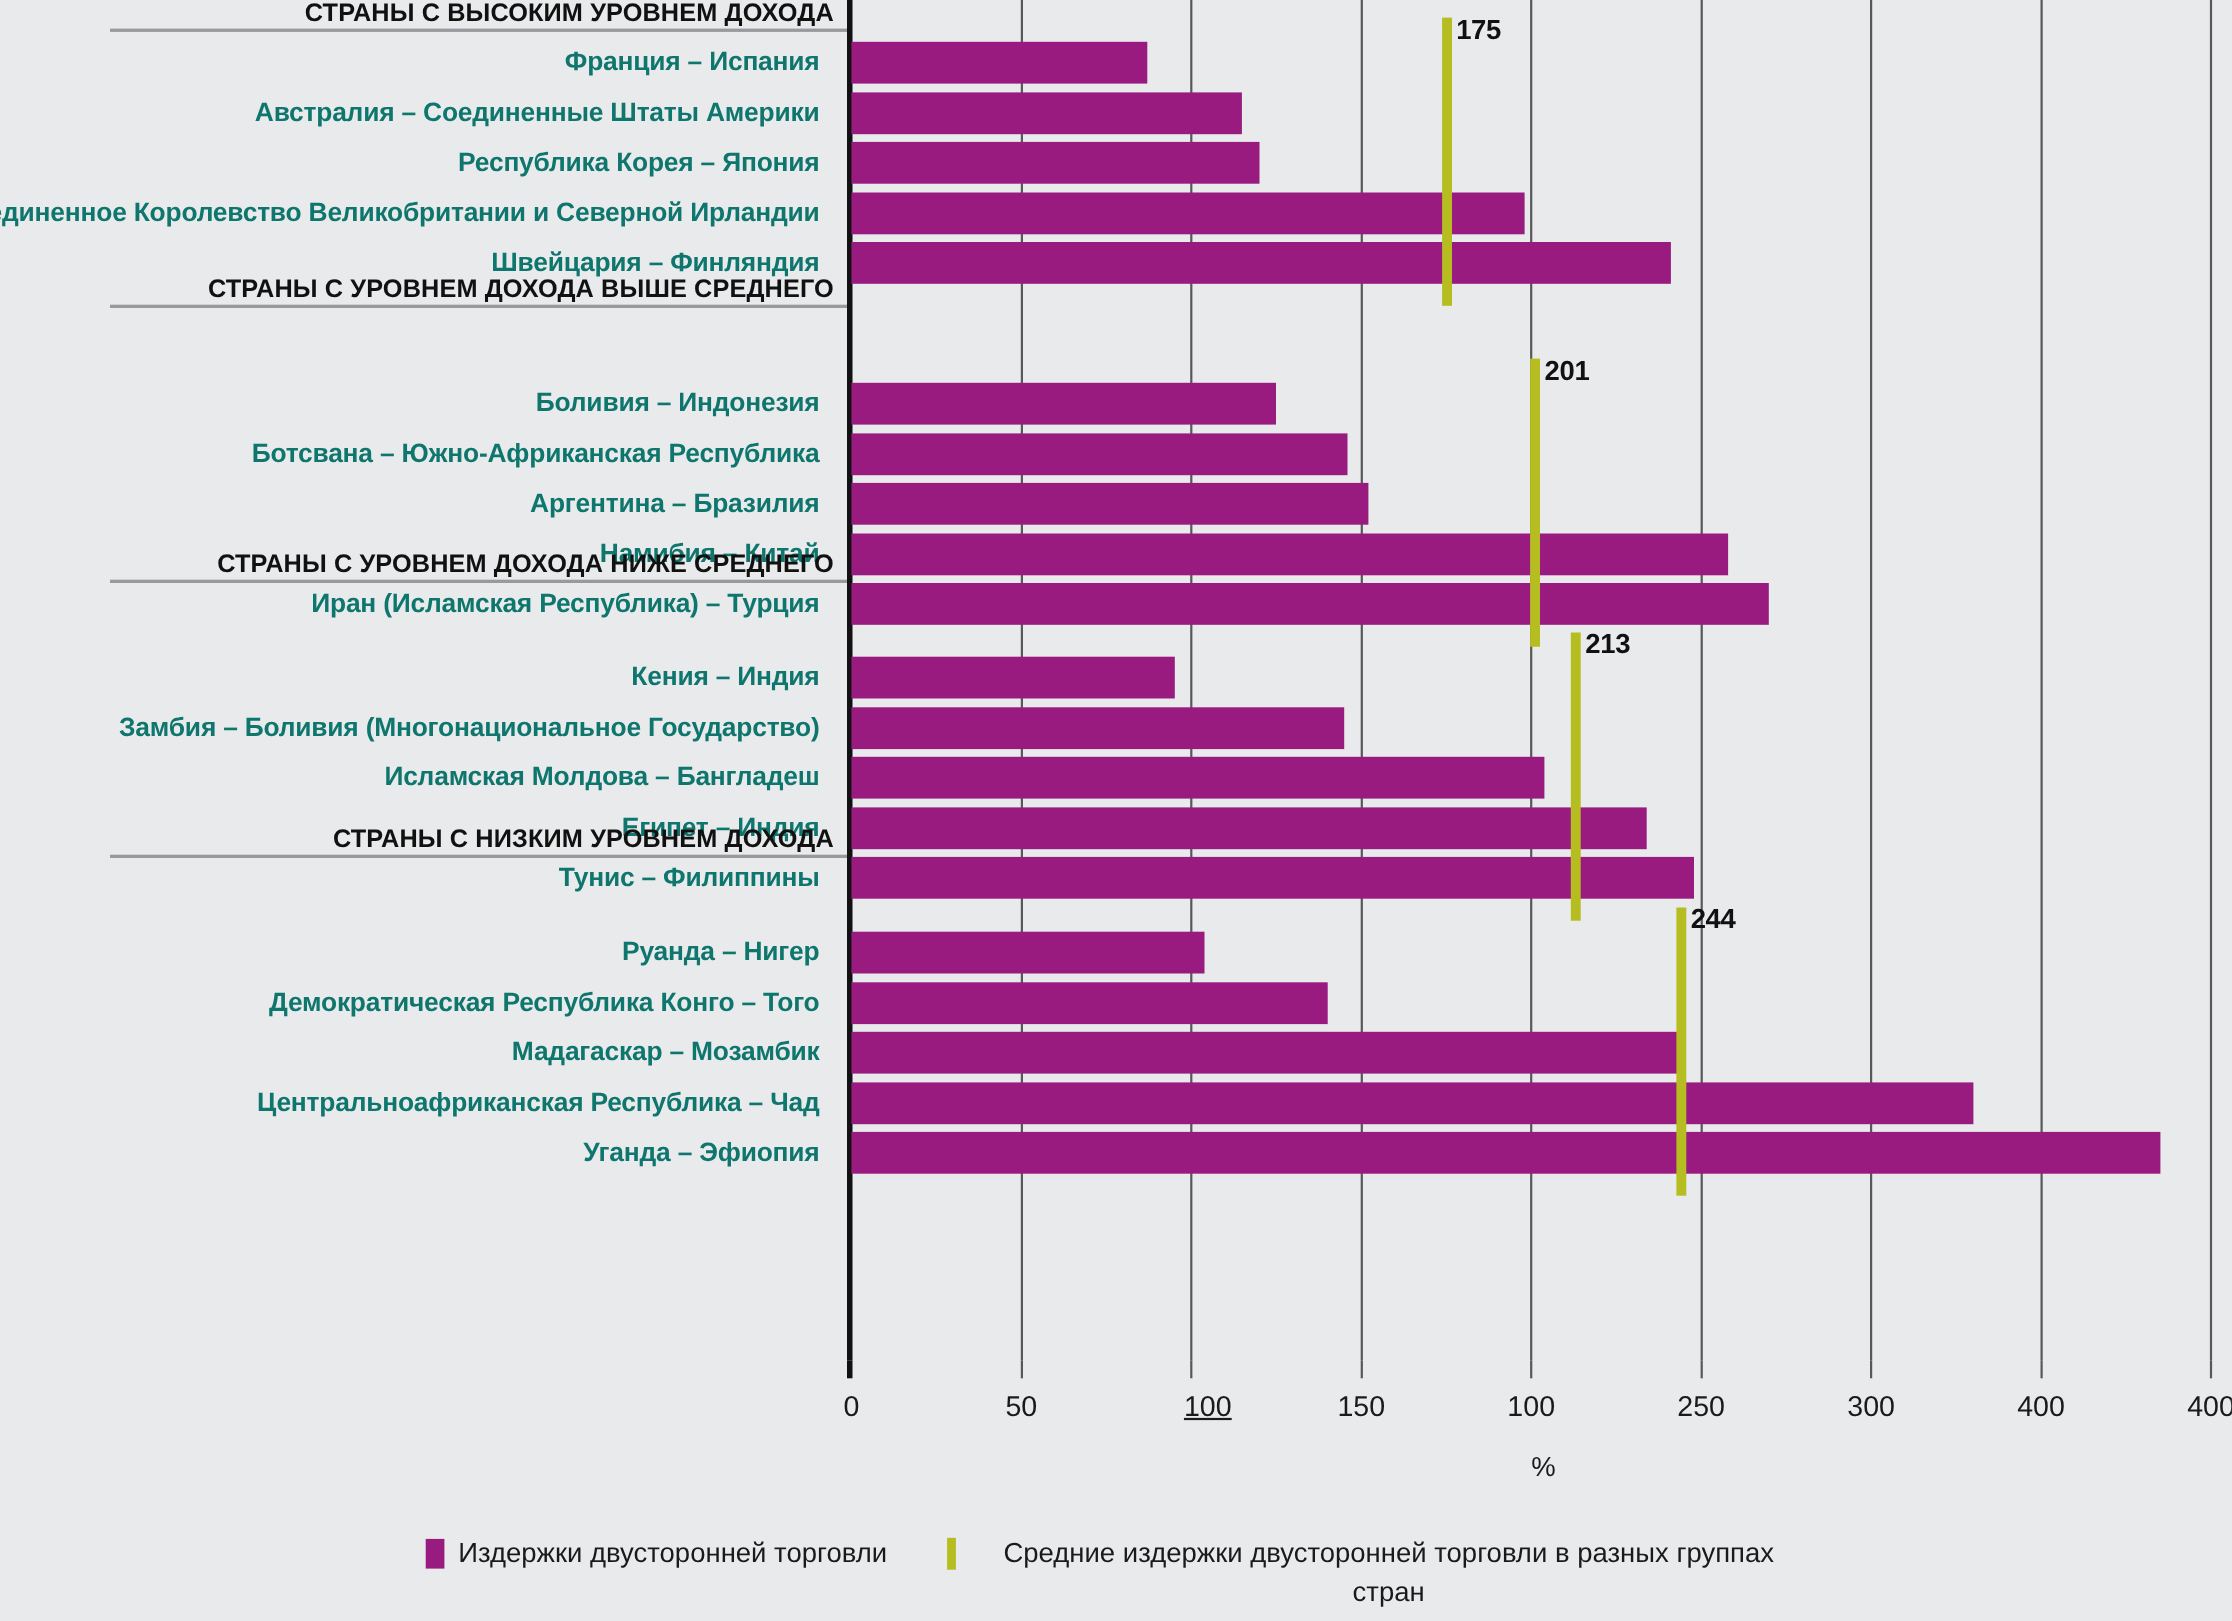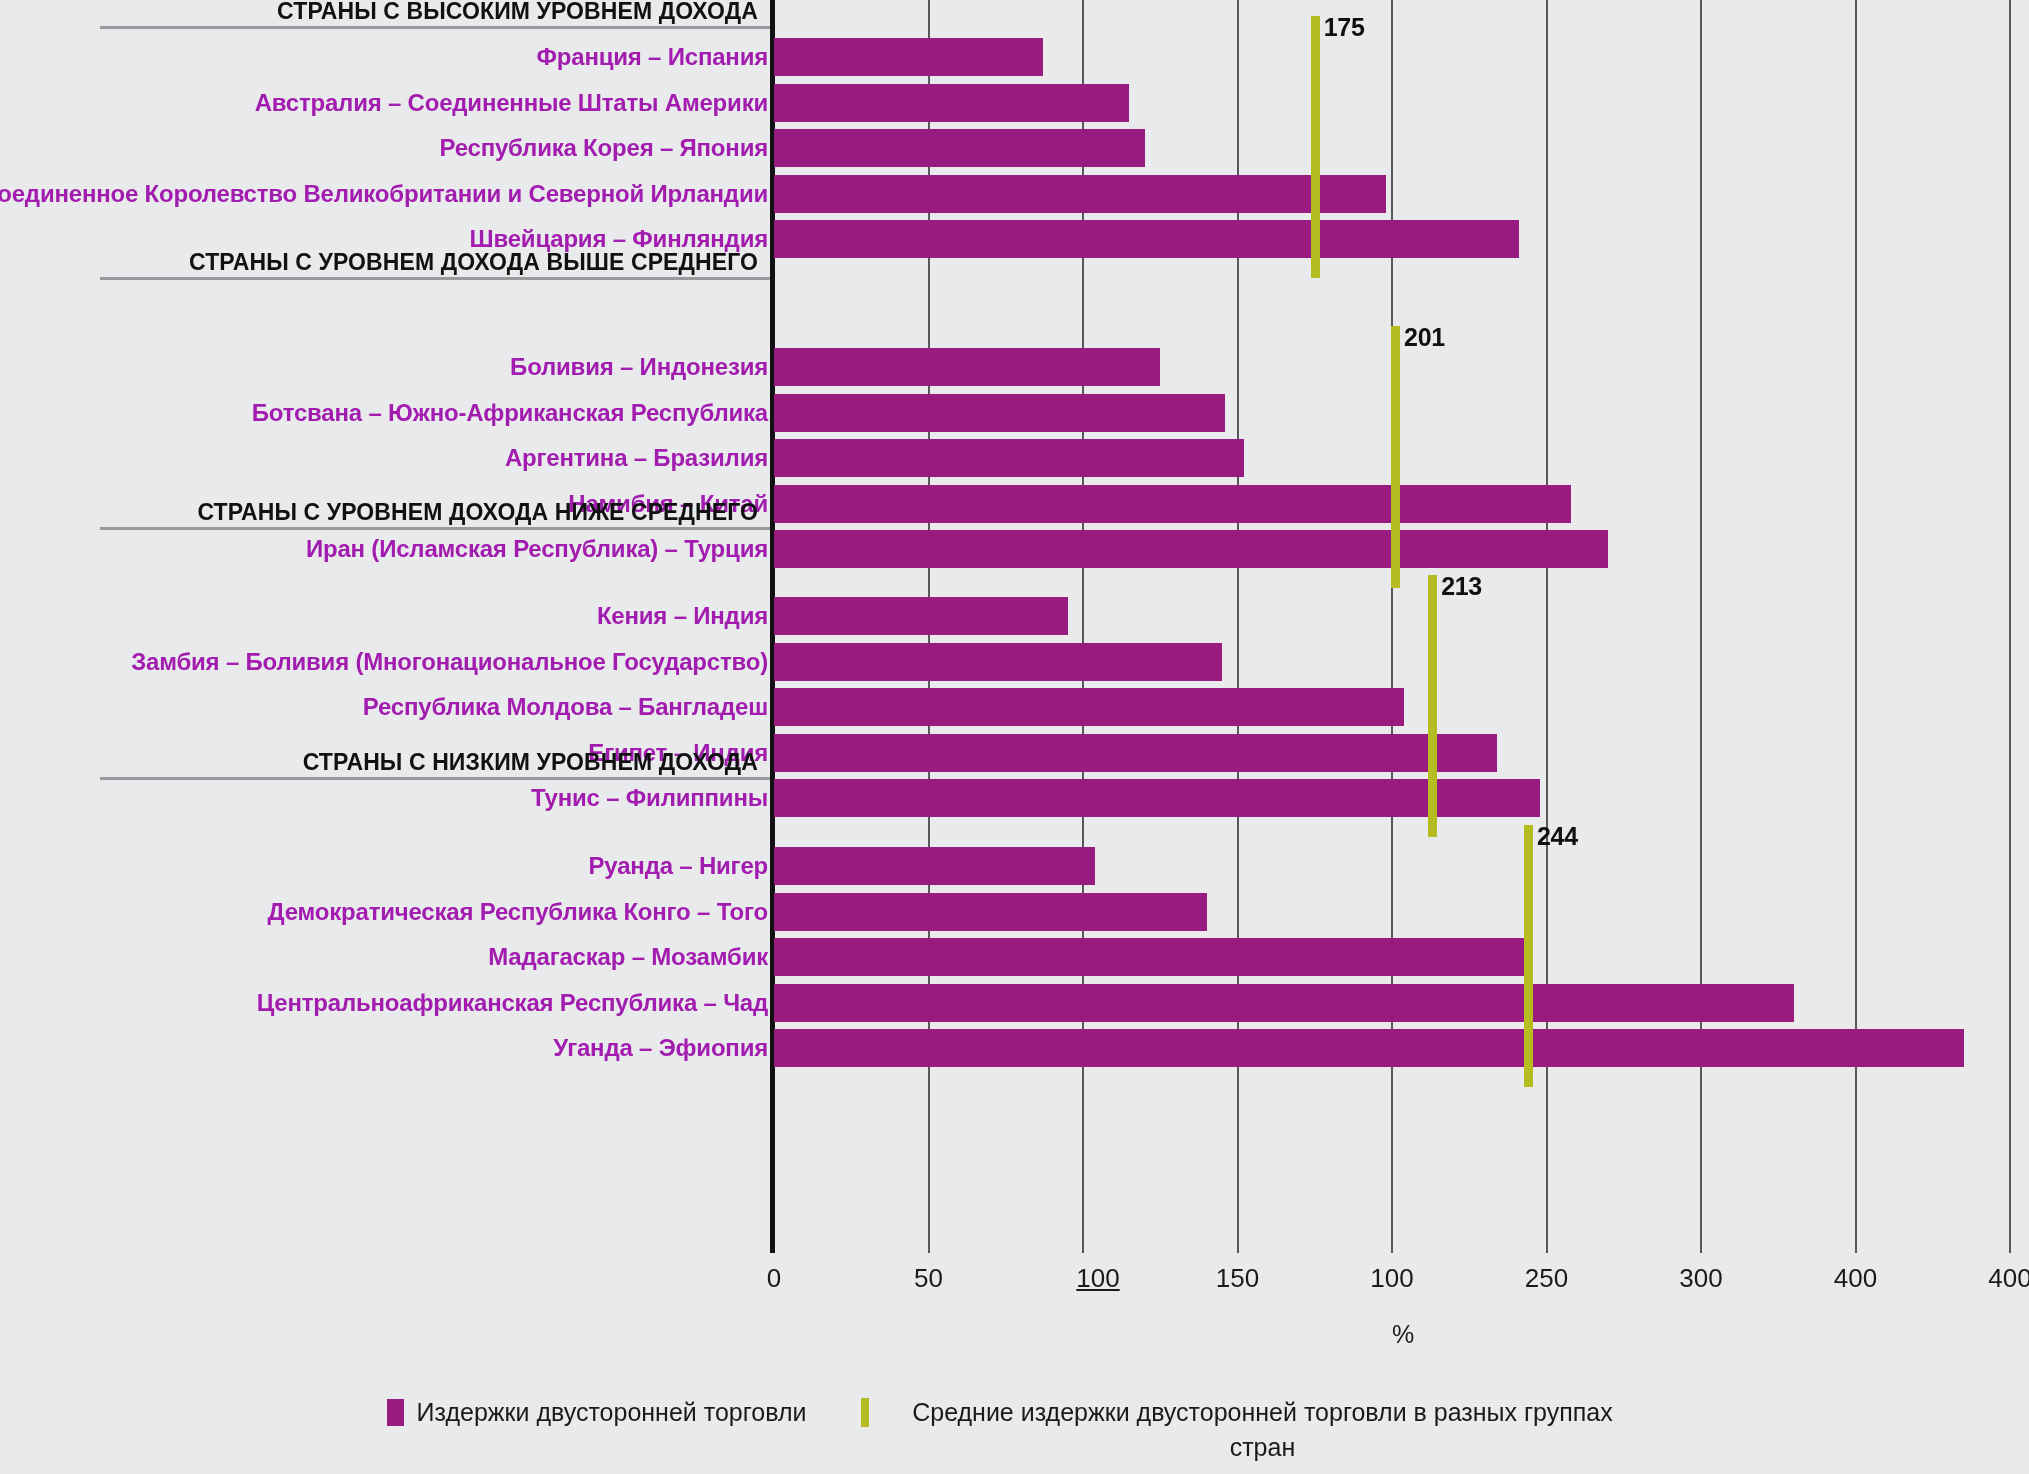--- a/index.html
+++ b/index.html
@@ -73,25 +73,25 @@
   
   .labels {
     position: absolute;
     left: 0;
     top: 0;
     width: 770px;
     height: 1237px;
   }
   .cat-label {
     position: absolute;
-    right: 2px;
+    right: 25px;
     text-align: right;
     font-size: 24px;
     font-weight: bold;
-    color: #a21caf;
+    color: #0f766e;
     white-space: nowrap;
     letter-spacing: -0.2px;
   }
   .grp-title {
     position: absolute;
     right: 12px;
     text-align: right;
     font-size: 23px;
     font-weight: bold;
     color: #111;
@@ -191,21 +191,21 @@
       <div class="grp-rule" style="top: 277px;"></div>
       <div class="cat-label" style="top: 353px;">Боливия – Индонезия</div>
       <div class="cat-label" style="top: 398.6px;">Ботсвана – Южно-Африканская Республика</div>
       <div class="cat-label" style="top: 444.2px;">Аргентина – Бразилия</div>
       <div class="cat-label" style="top: 489.8px;">Намибия – Китай</div>
       <div class="cat-label" style="top: 535.4px;">Иран (Исламская Республика) – Турция</div>
       <div class="grp-title" style="top: 499px;">СТРАНЫ С УРОВНЕМ ДОХОДА НИЖЕ СРЕДНЕГО</div>
       <div class="grp-rule" style="top: 527px;"></div>
       <div class="cat-label" style="top: 602px;">Кения – Индия</div>
       <div class="cat-label" style="top: 647.6px;">Замбия – Боливия (Многонациональное Государство)</div>
-      <div class="cat-label" style="top: 693.2px;">Республика Молдова – Бангладеш</div>
+      <div class="cat-label" style="top: 693.2px;">Исламская Молдова – Бангладеш</div>
       <div class="cat-label" style="top: 738.8px;">Египет – Индия</div>
       <div class="cat-label" style="top: 784.4px;">Тунис – Филиппины</div>
       <div class="grp-title" style="top: 749px;">СТРАНЫ С НИЗКИМ УРОВНЕМ ДОХОДА</div>
       <div class="grp-rule" style="top: 777px;"></div>
       <div class="cat-label" style="top: 852px;">Руанда – Нигер</div>
       <div class="cat-label" style="top: 897.6px;">Демократическая Республика Конго – Того</div>
       <div class="cat-label" style="top: 943.2px;">Мадагаскар – Мозамбик</div>
       <div class="cat-label" style="top: 988.8px;">Центральноафриканская Республика – Чад</div>
       <div class="cat-label" style="top: 1034.4px;">Уганда – Эфиопия</div>
     </div>

